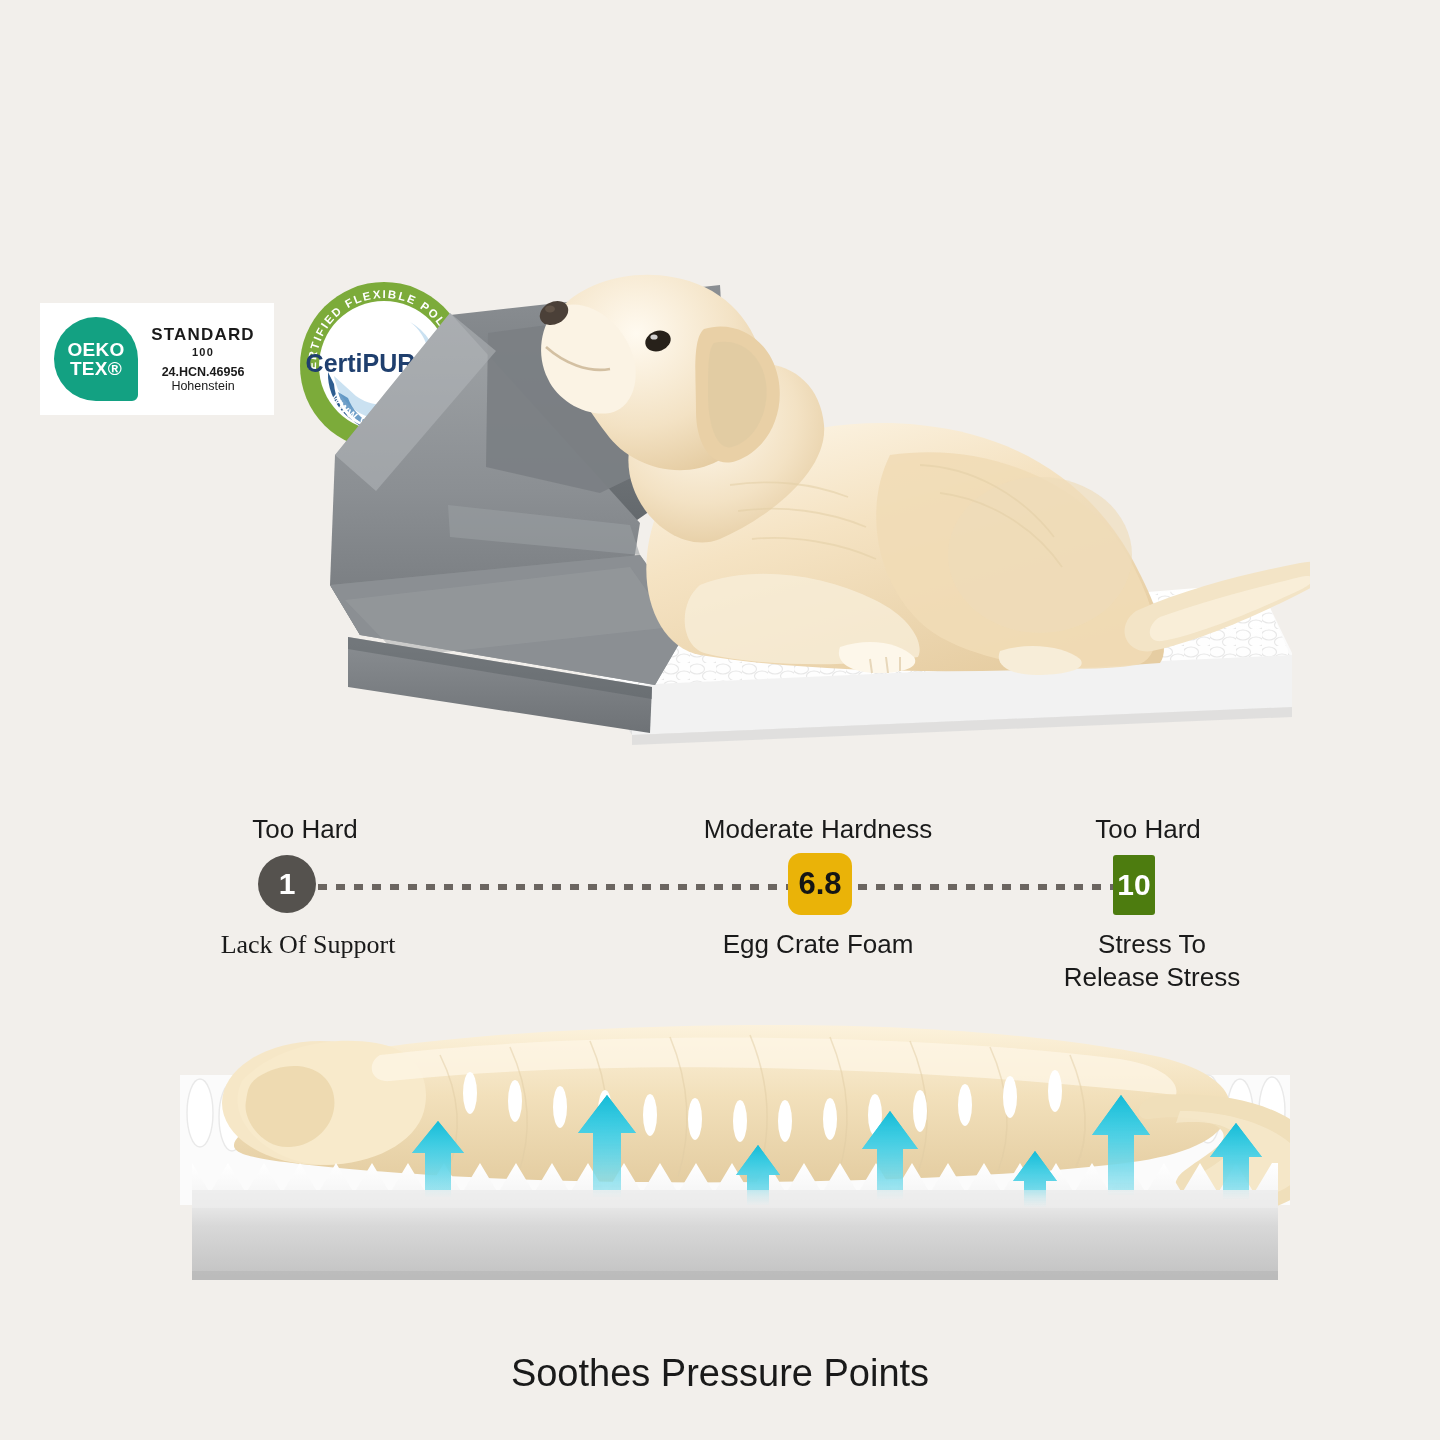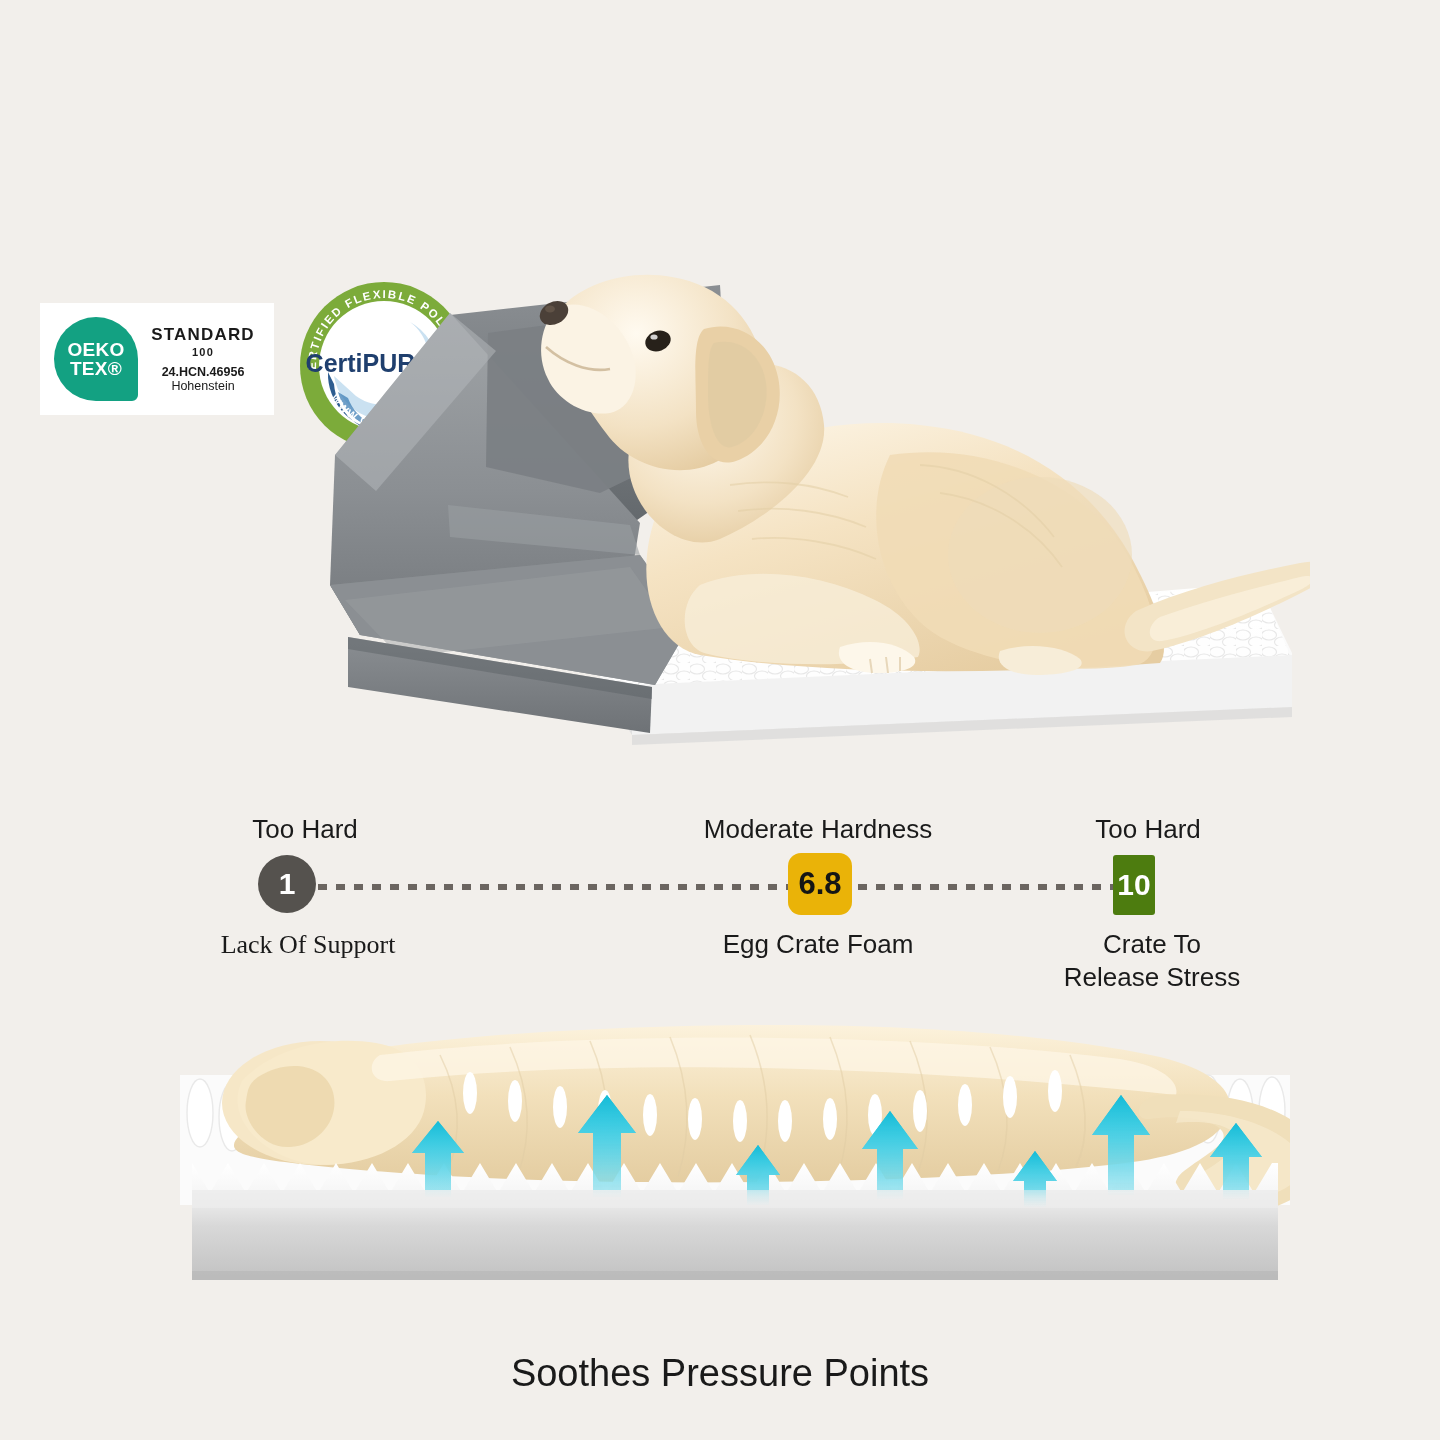--- a/index.html
+++ b/index.html
@@ -407,21 +407,21 @@
 
     <div class="scale-track"></div>
 
     <div class="scale-toplabel" style="left:165px; top:14px; width:280px;">Too Hard</div>
     <div class="scale-toplabel" style="left:678px; top:14px; width:280px;">Moderate Hardness</div>
     <div class="scale-toplabel" style="left:1008px; top:14px; width:280px;">Too Hard</div>
 
     <div class="scale-botlabel" style="left:168px; top:128px; width:280px;font-family:Liberation Serif, serif;">Lack Of Support</div>
     <div class="scale-botlabel" style="left:678px; top:128px; width:280px;">Egg Crate Foam</div>
     <div class="scale-botlabel" style="left:1012px; top:128px; width:280px;">
-      <span>Crate To</span><br>
+      <span>Stress To</span><br>
       <span>Release Stress</span>
     </div>
   </div>
 
   <div class="marker marker-1">1</div>
   <div class="marker marker-68">6.8</div>
   <div class="marker marker-10">10</div>
 
   <div class="bottom-img">
     <svg viewBox="0 0 1110 330" width="1110" height="330">

